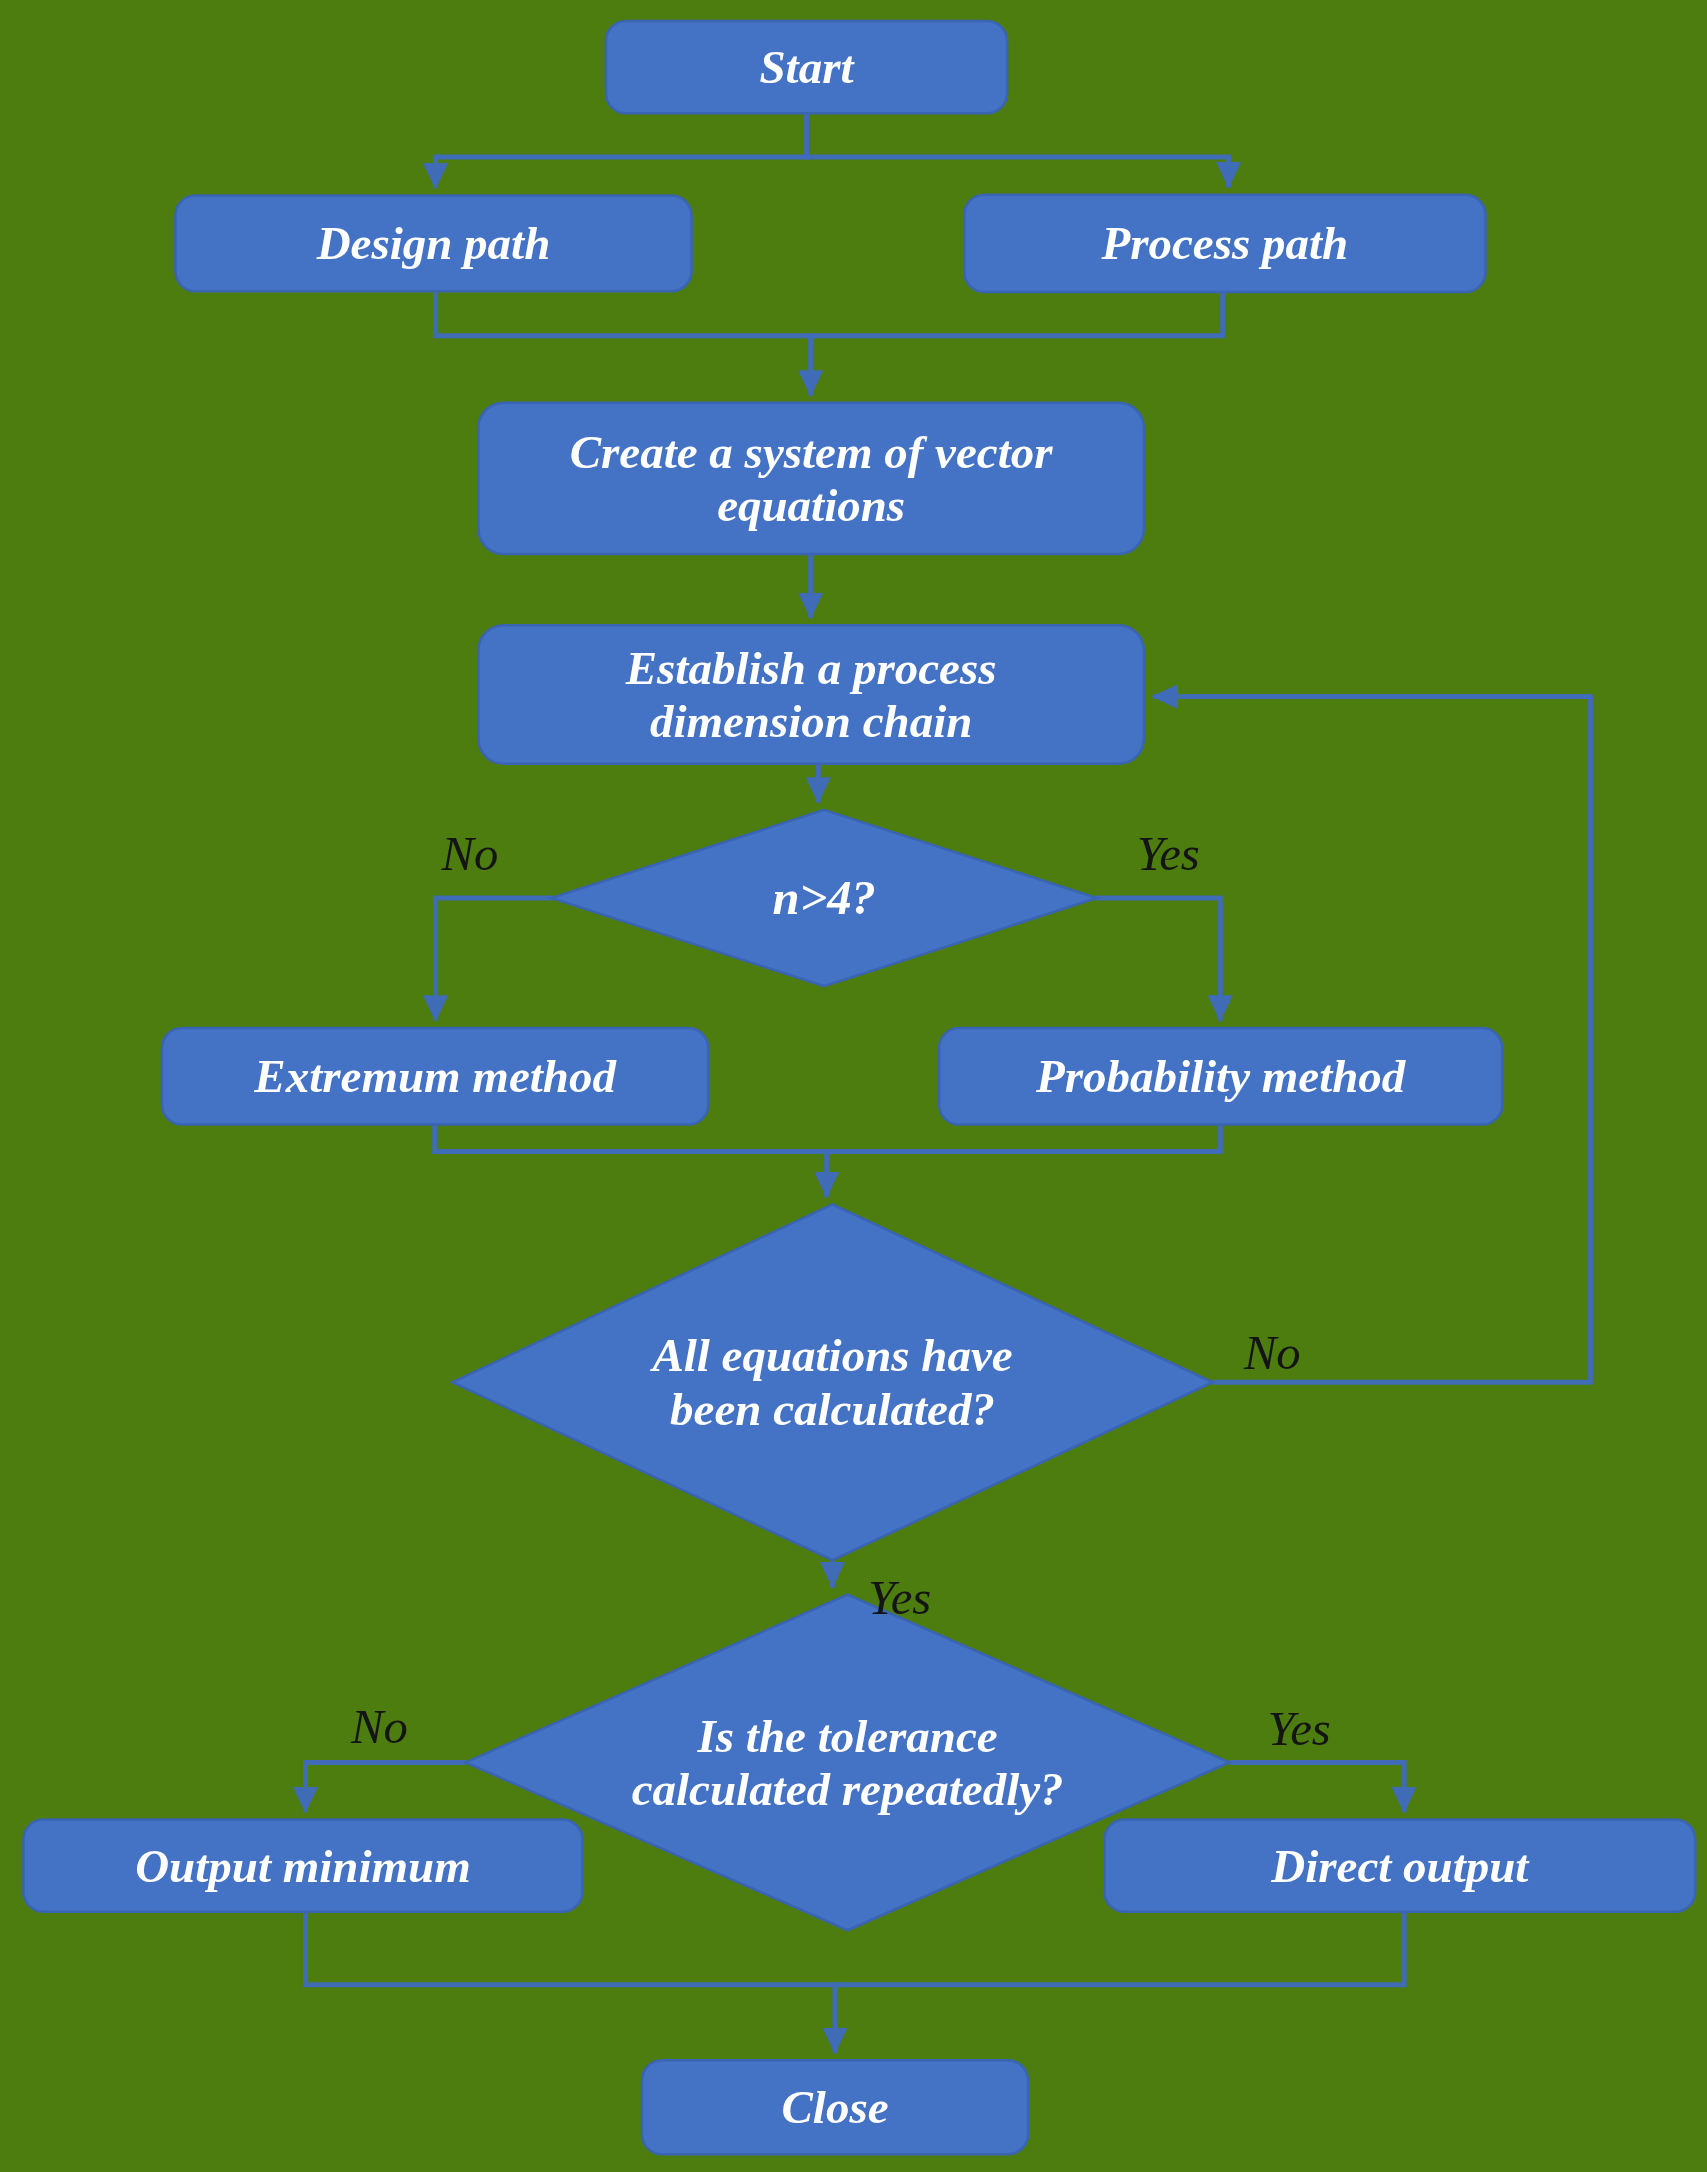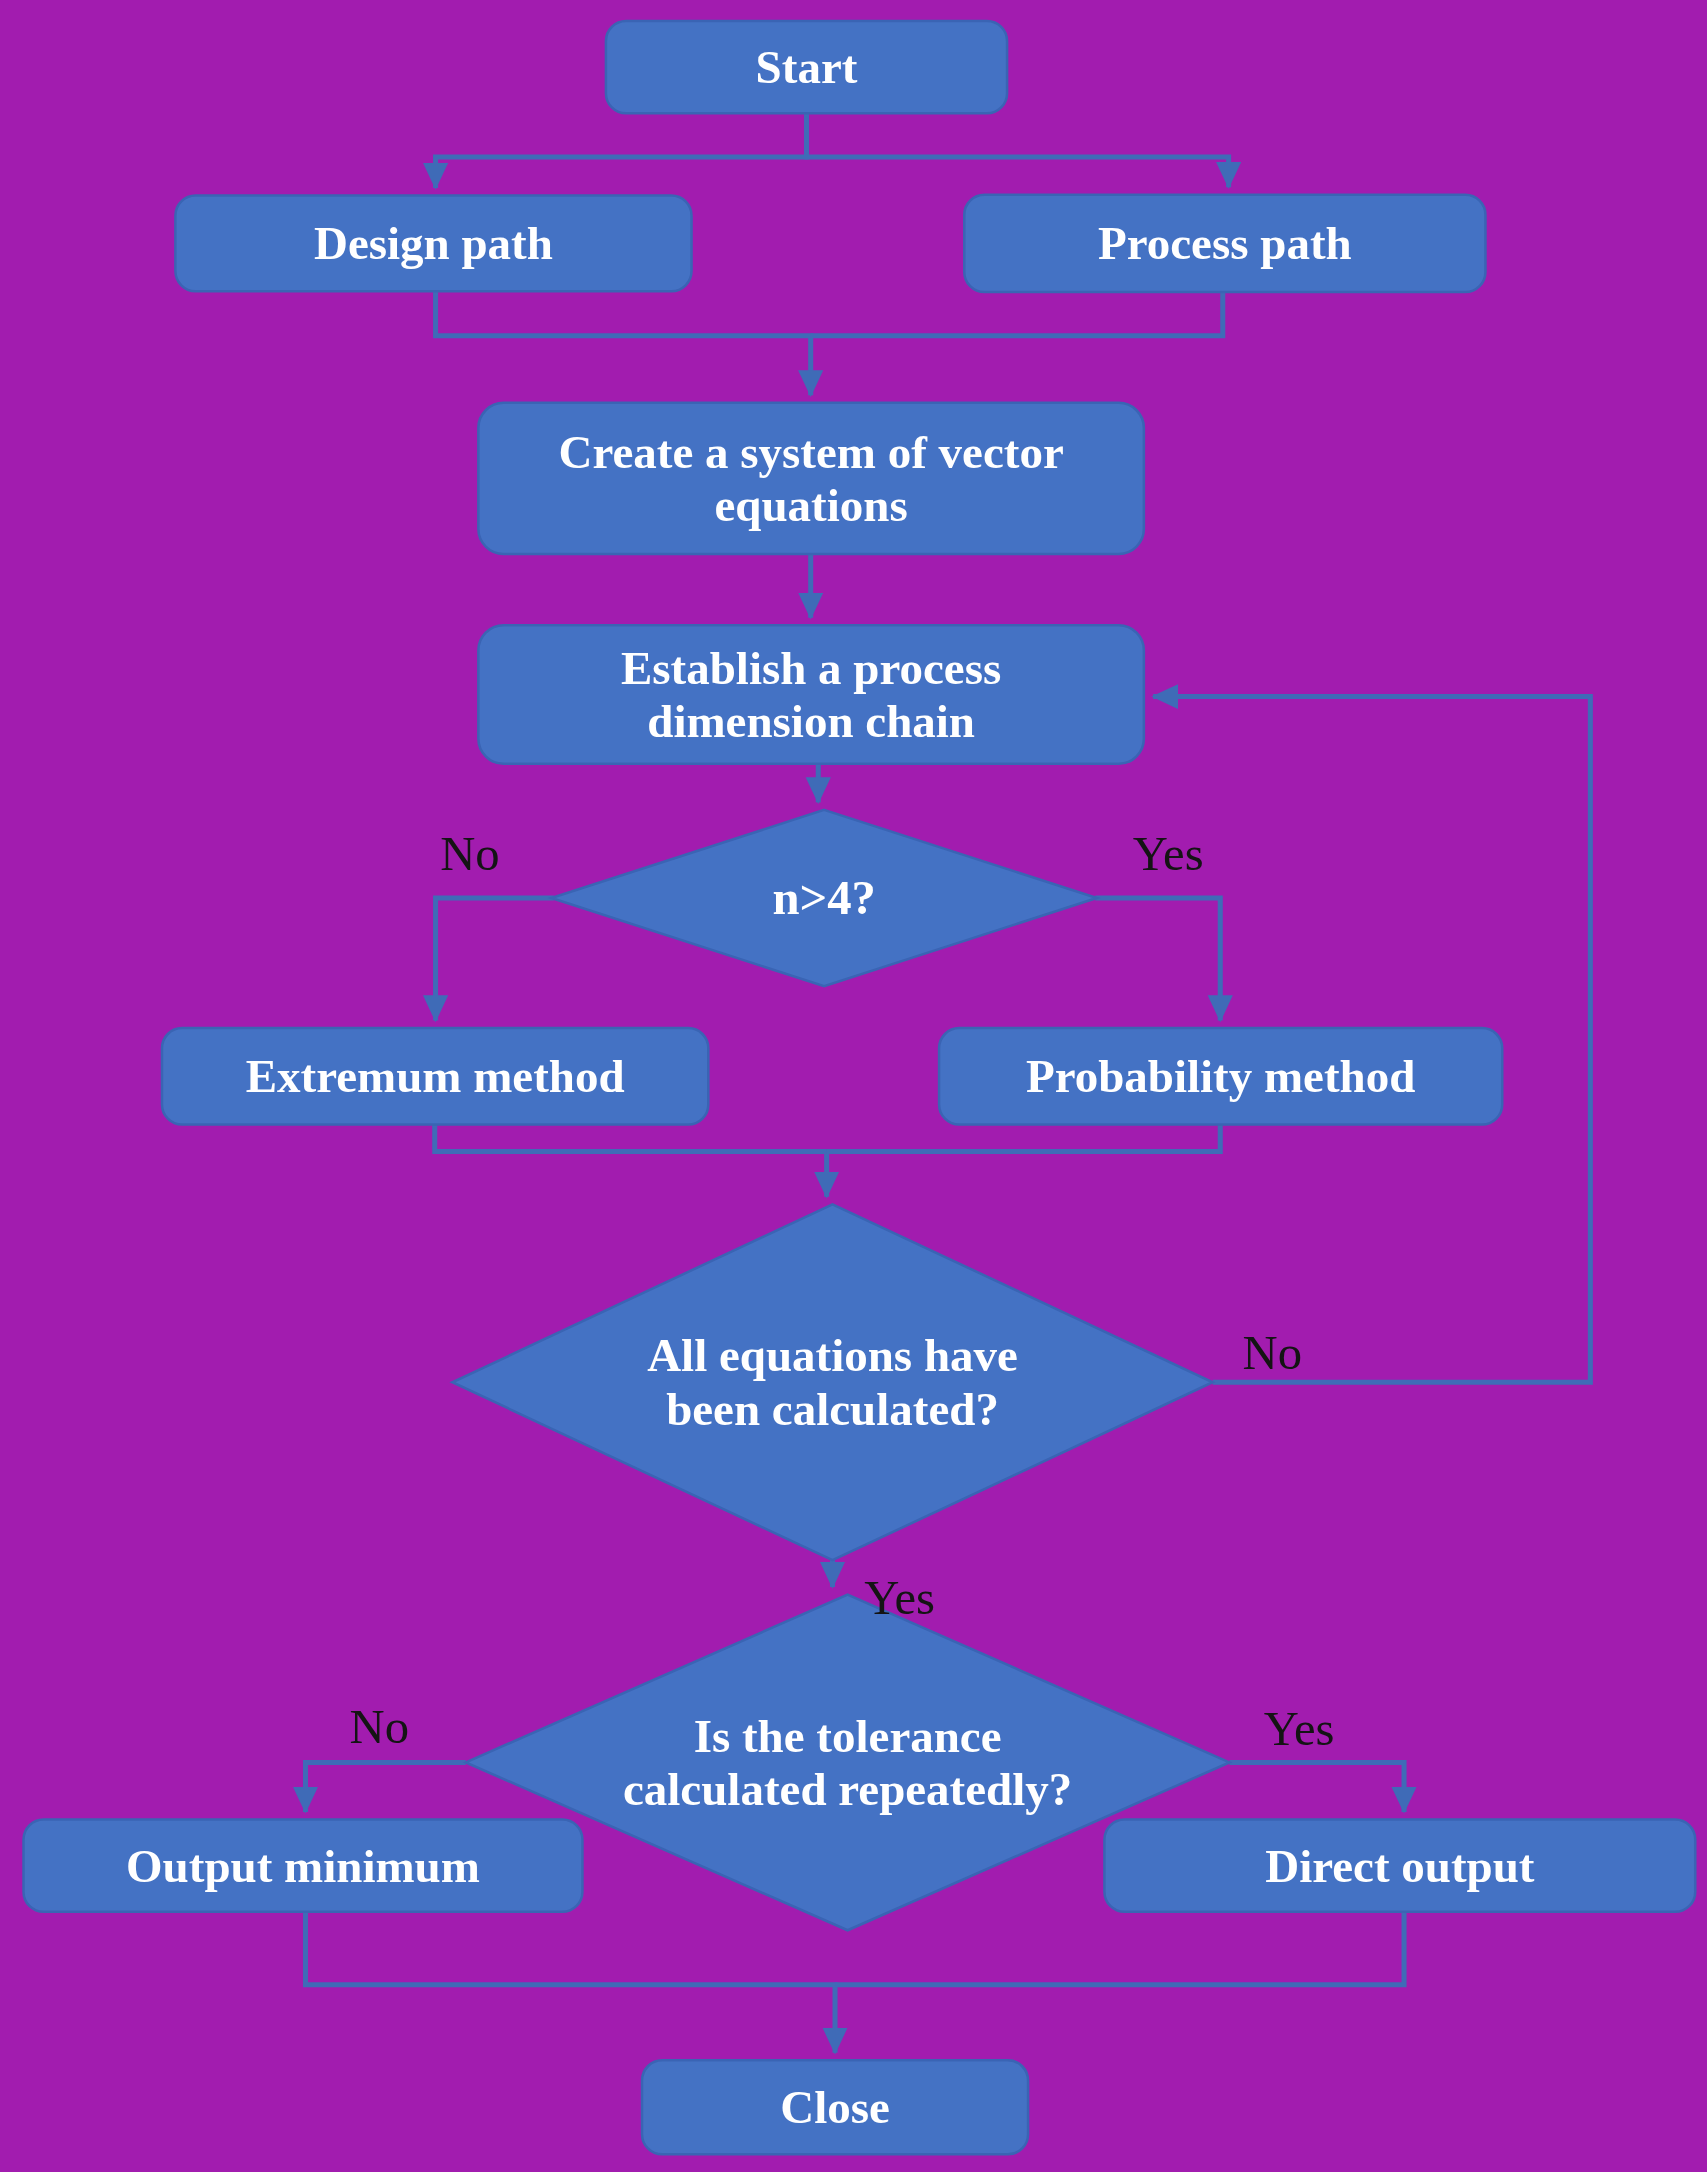--- a/index.html
+++ b/index.html
@@ -1,16 +1,16 @@
 <!DOCTYPE html>
 <html style="font-size:13.4px"><head>
 <meta charset="utf-8">
 <style>
   html,body{margin:0;padding:0;background:#ffffff;}
-  .stage{width:1707px;height:2172px;background:#a21caf;position:relative;overflow:hidden;}
+  .stage{width:1707px;height:2172px;background:#4d7c0f;position:relative;overflow:hidden;font-style:italic;}
   svg{display:block;}
   text{user-select:none;}
   .node-label{font-family:"Liberation Serif",serif;font-weight:700;fill:#ffffff;text-anchor:middle;}
   .branch-label{font-family:"Liberation Serif",serif;font-weight:400;fill:#141414;text-anchor:middle;}
 </style>
 </head>
 <body>
 
 <div class="stage">
   <svg id="flow" viewBox="0 0 2034 2588" width="1707" height="2172">

